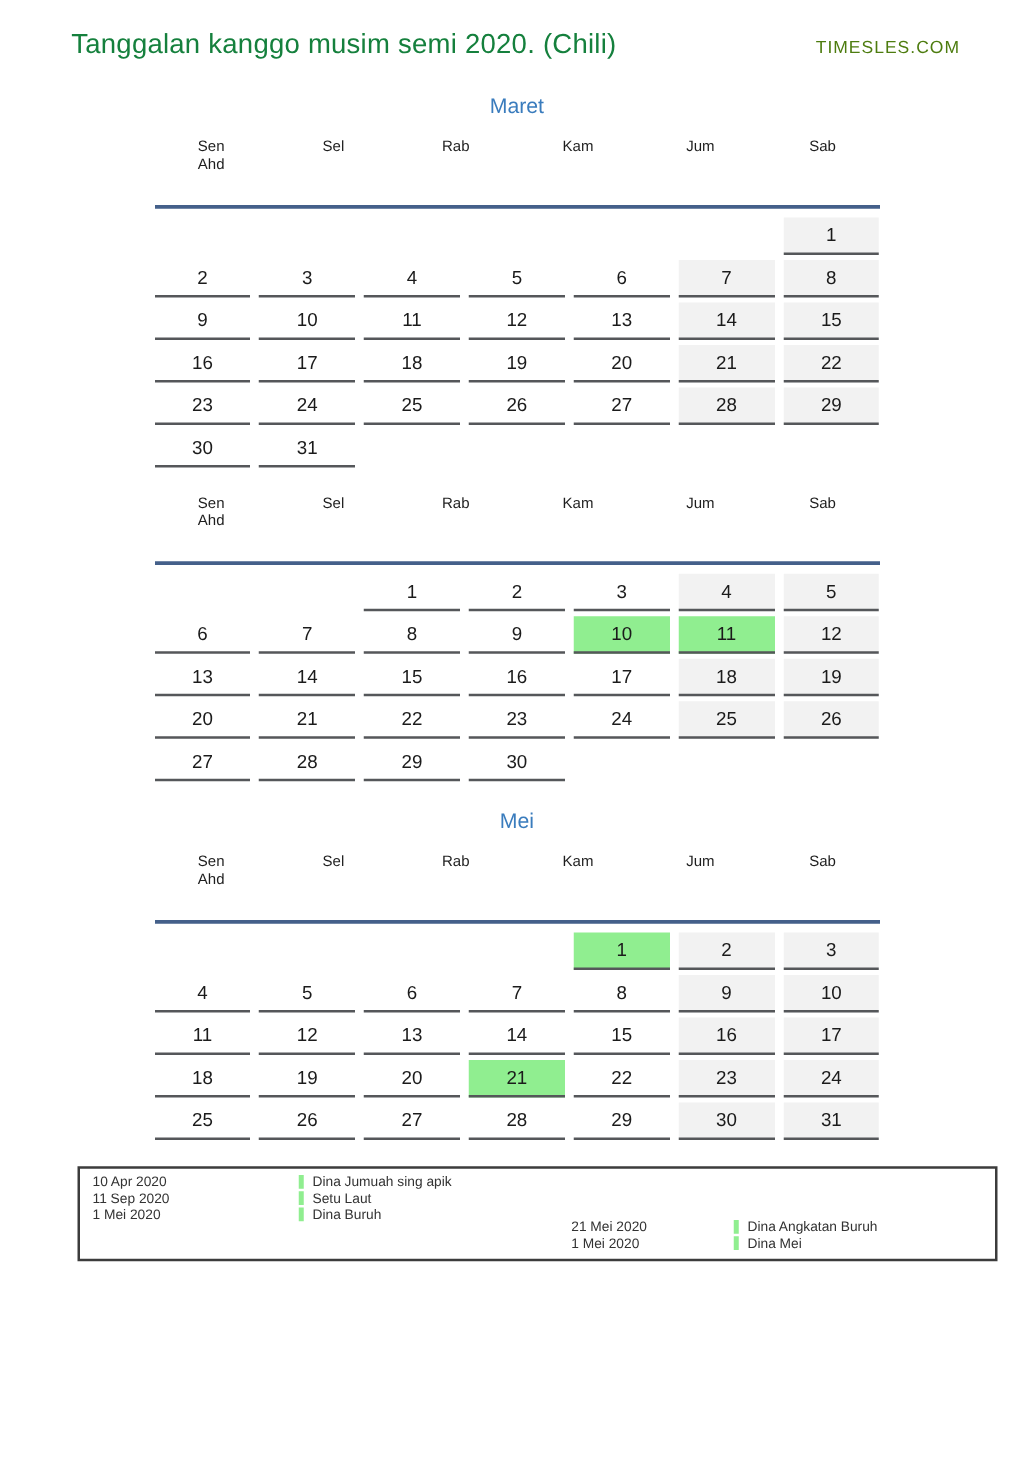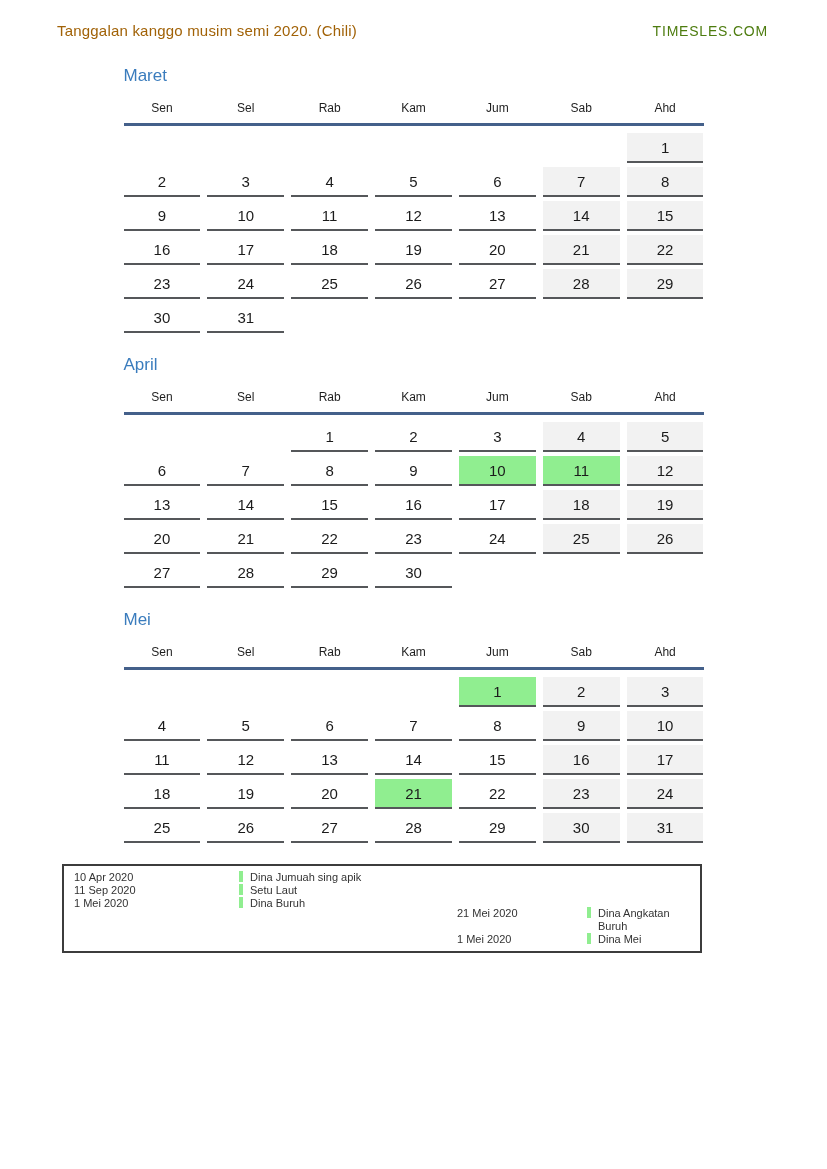--- a/index.html
+++ b/index.html
@@ -13,49 +13,49 @@
   html,body{background:#fff;}
   body{
     width:827px;height:1169px;margin:0 auto;position:relative;
     font-family:"Liberation Sans",sans-serif;color:#222;
   }
   .header{
     display:flex;justify-content:space-between;align-items:baseline;
     padding:22px 59px 0 57px;
   }
   .page-title{
-    font-size:15px;font-weight:400;color:#a16207;letter-spacing:.2px;
+    font-size:22px;font-weight:400;color:#15803d;letter-spacing:.2px;
   }
   .brand{
     font-size:14px;color:#4d7c0f;text-decoration:none;letter-spacing:.8px;font-weight:400;
   }
   .months{width:580px;margin:26px auto 0 auto;}
   .month{margin-bottom:21px;}
   .month-title{
-    text-align:left;color:var(--accent);font-size:17px;font-weight:400;
+    text-align:center;color:var(--accent);font-size:17px;font-weight:400;
     height:22px;line-height:22px;
   }
   .weekdays{
-    display:grid;grid-template-columns:repeat(7,1fr);column-gap:7px;
-    margin-top:14px;padding-bottom:8px;border-bottom:3px solid var(--line);
+    display:grid;grid-template-columns:repeat(6,1fr);column-gap:7px;
+    margin-top:14px;padding-bottom:26px;border-bottom:3px solid var(--line);
   }
   .weekday{text-align:center;font-size:12px;color:#1e1e1e;}
   .grid{
     display:grid;grid-template-columns:repeat(7,1fr);column-gap:7px;row-gap:4px;
     padding-top:7px;
   }
   .cell{
     height:30px;line-height:30px;text-align:center;font-size:15px;color:#1b1b1b;
     border-bottom:2px solid var(--cellborder);background:#fff;
   }
   .cell.weekend{background:var(--weekend);}
   .cell.holiday{background:var(--holiday);}
   .cell.empty{border-bottom:none;background:transparent;}
   .legend{
-    width:640px;min-height:50px;margin:16px 0 0 62px;
+    width:736px;min-height:50px;margin:16px 0 0 62px;
     border:2px solid #3c3c3c;display:flex;padding:5px 0 5px 10px;
   }
   .legend-group{display:grid;align-content:start;}
   .legend-group.g0{grid-template-columns:165px 1fr;width:383px;}
   .legend-group.g1{grid-template-columns:130px 1fr;flex:1;margin-top:36px;}
   .legend-date{font-size:11px;line-height:13px;color:#333;}
   .legend-name{font-size:11px;line-height:13px;color:#333;display:flex;}
   .legend-bar{
     width:4px;height:11px;background:var(--holiday);margin-right:7px;flex:0 0 4px;
   }
@@ -119,21 +119,20 @@
         <div class="cell">30</div>
         <div class="cell">31</div>
         <div class="cell empty"></div>
         <div class="cell empty"></div>
         <div class="cell empty"></div>
         <div class="cell empty"></div>
         <div class="cell empty"></div>
       </div>
     </div>
     <div class="month">
-      <div class="month-title">April</div>
       <div class="weekdays">
         <div class="weekday">Sen</div>
         <div class="weekday">Sel</div>
         <div class="weekday">Rab</div>
         <div class="weekday">Kam</div>
         <div class="weekday">Jum</div>
         <div class="weekday">Sab</div>
         <div class="weekday">Ahd</div>
       </div>
       <div class="grid">

